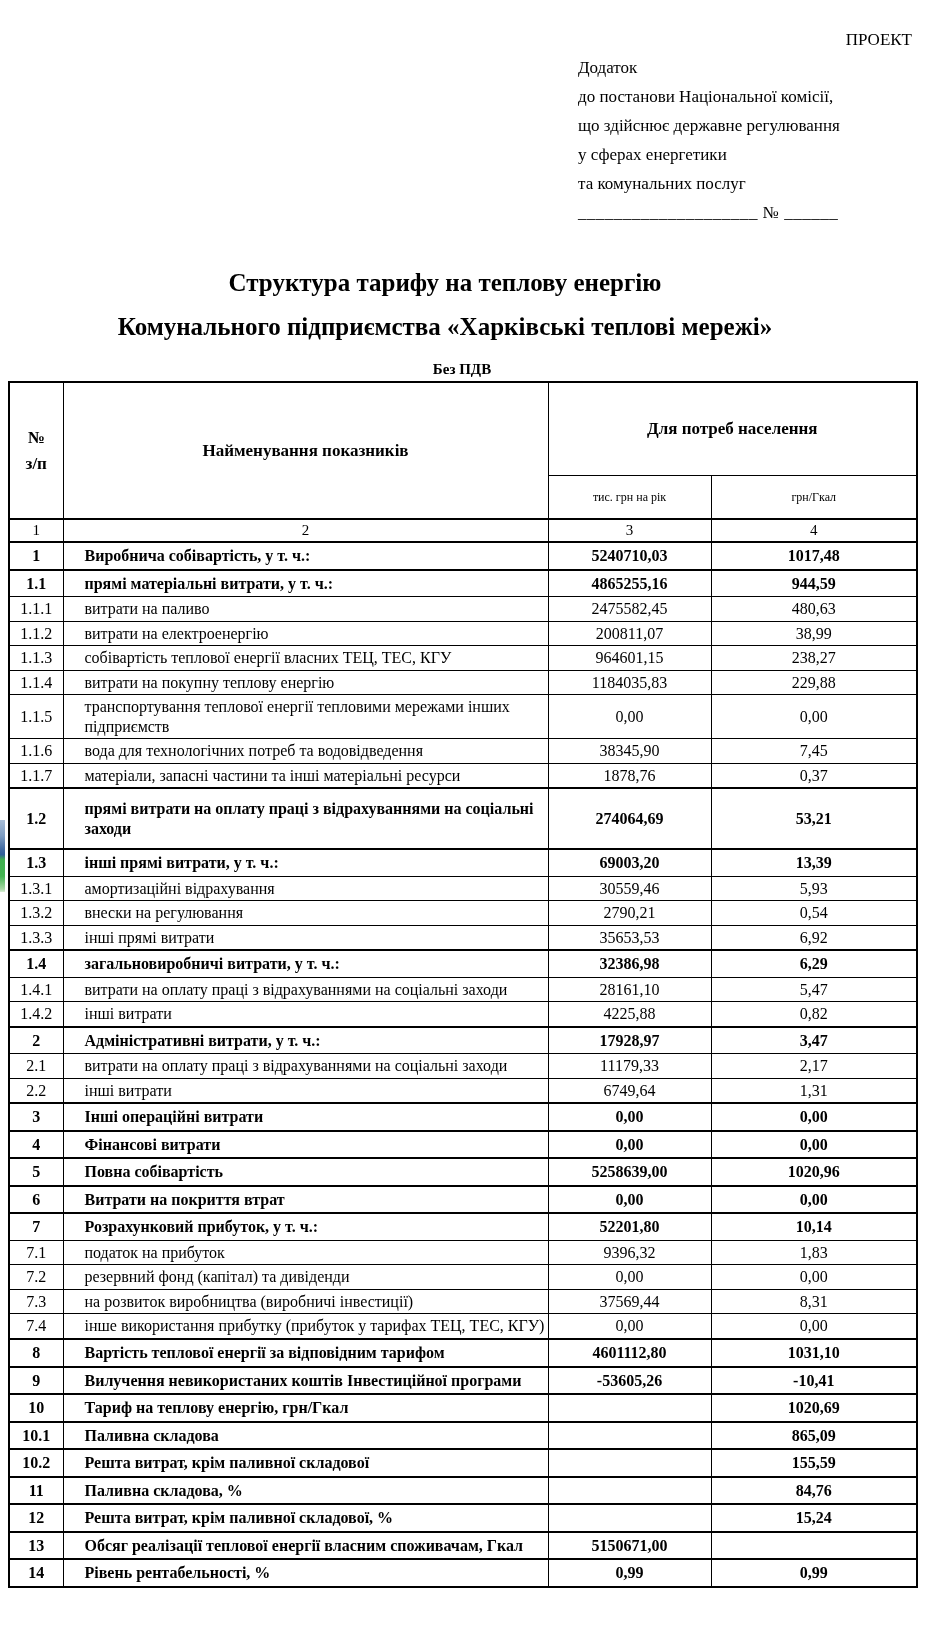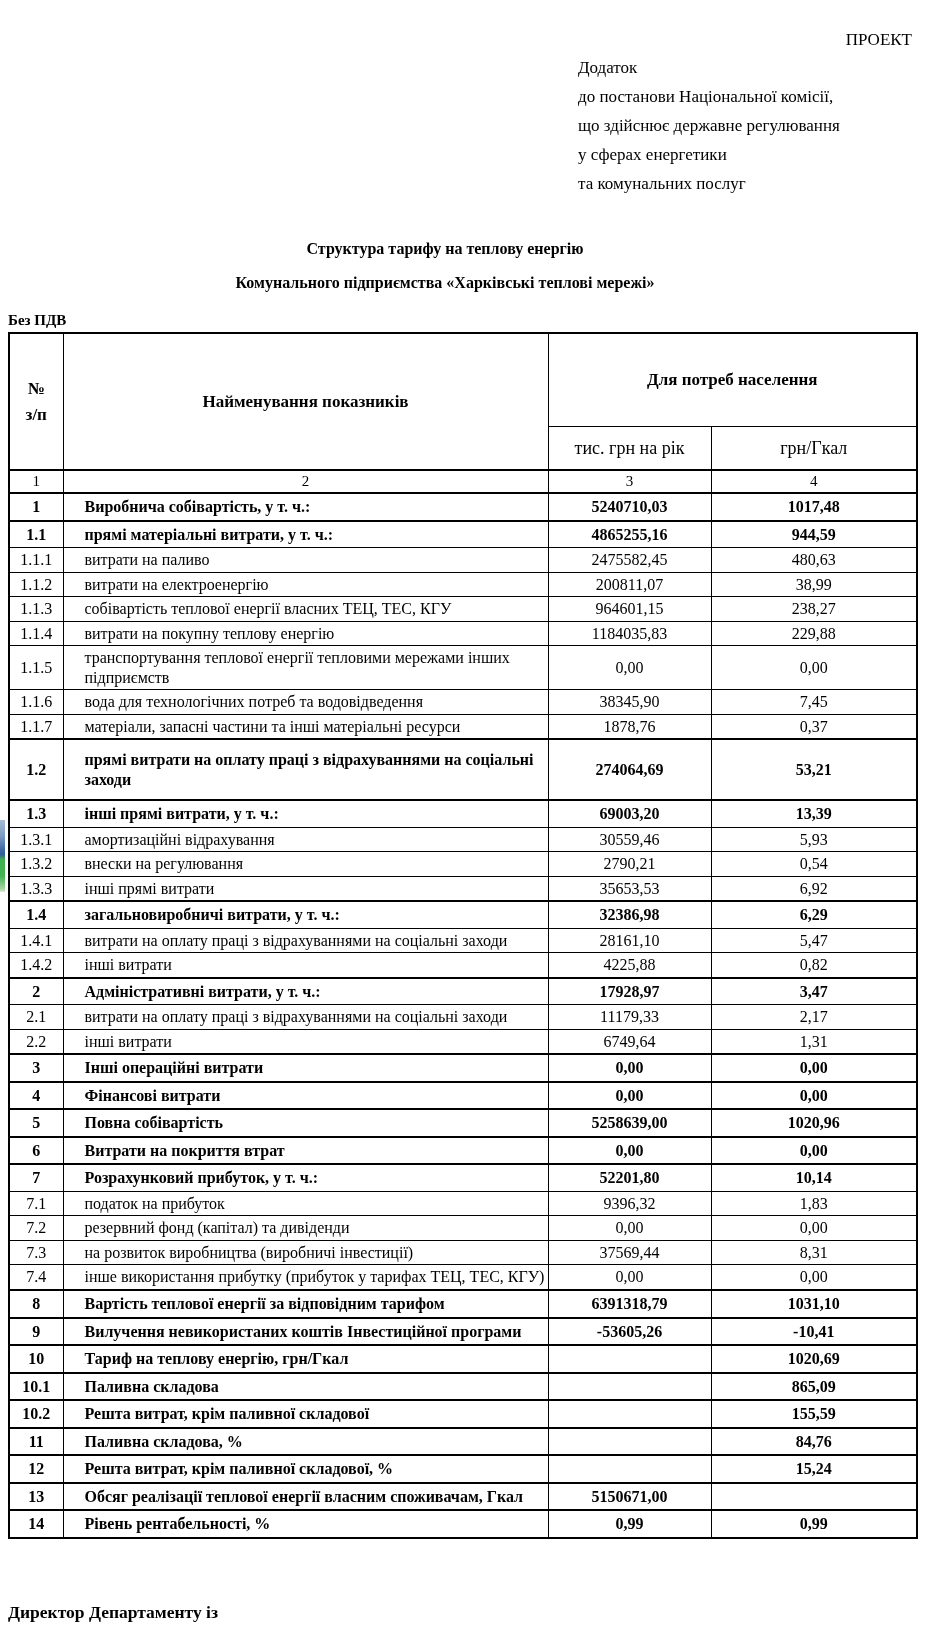--- a/index.html
+++ b/index.html
@@ -26,46 +26,46 @@
     font-size: 17px;
     line-height: 29px;
     width: 340px;
   }
   .annex .number-line { letter-spacing: 0.5px; }
   .doc-title {
     margin-top: 42px;
     width: 890px;
     text-align: center;
     font-weight: bold;
-    font-size: 16px;
+    font-size: 25px;
   }
   .doc-title .t2 { margin-top: 16px; }
   .vat-note {
     width: 908px; margin: 20px 0 3px 8px;
-    text-align: left; font-weight: bold; font-size: 15px;
+    text-align: center; font-weight: bold; font-size: 15px;
   }
   table.tariff {
     border-collapse: collapse;
     margin-left: 8px;
     width: 908px;
     border: 2px solid #000;
     table-layout: fixed;
   }
   table.tariff th, table.tariff td {
     border: 1px solid #000;
     vertical-align: middle;
     overflow: hidden;
   }
   col.c-num  { width: 54px; }
   col.c-name { width: 485px; }
   col.c-v1   { width: 163px; }
   col.c-v2   { width: 206px; }
   thead th { font-weight: bold; font-size: 17px; text-align: center; }
   thead tr.h-main th { height: 90px; }
-  thead tr.h-sub th { height: 40px; font-weight: normal; font-size: 18px; text-align: center; }
+  thead tr.h-sub th { height: 40px; font-weight: normal; font-size: 12px; text-align: center; }
   thead tr.h-idx th { height: 19px; font-weight: normal; font-size: 15px; border-top: 2px solid #000; }
   th.col-num { white-space: pre-line; line-height: 26px; }
   tbody td { font-size: 16px; padding: 2px 3px; line-height: 1.22; }
   tbody td.num { text-align: center; }
   tbody td.name { text-align: left; padding-left: 21px; }
   tbody td.val { text-align: center; }
   tbody tr.bold td { font-weight: bold; padding-top: 3px; padding-bottom: 3px; }
   tbody tr.section td { border-top: 2px solid #000; }
   tbody tr.tall td { padding-top: 10px; padding-bottom: 10px; }
   .footer {
@@ -82,20 +82,21 @@
 <div class="edge-artifact"></div>
 
 <div class="proekt">ПРОЕКТ</div>
 
 <div class="annex">
   <div>Додаток</div>
   <div>до постанови Національної комісії,</div>
   <div>що здійснює державне регулювання</div>
   <div>у сферах енергетики</div>
   <div>та комунальних послуг</div>
+  <div class="number-line">____________________ № ______</div>
 </div>
 
 <div class="doc-title">
   <div class="t1">Структура тарифу на теплову енергію</div>
   <div class="t2">Комунального підприємства «Харківські теплові мережі»</div>
 </div>
 
 <div class="vat-note">Без ПДВ</div>
 
 <table class="tariff">
@@ -294,21 +295,21 @@
       </tr>
       <tr>
         <td class="num">7.4</td>
         <td class="name">інше використання прибутку (прибуток у тарифах ТЕЦ, ТЕС, КГУ)</td>
         <td class="val">0,00</td>
         <td class="val">0,00</td>
       </tr>
       <tr class="bold section">
         <td class="num">8</td>
         <td class="name">Вартість  теплової енергії за відповідним тарифом</td>
-        <td class="val">6391318,79</td>
+        <td class="val">4601112,80</td>
         <td class="val">1031,10</td>
       </tr>
       <tr class="bold section">
         <td class="num">9</td>
         <td class="name">Вилучення невикористаних коштів Інвестиційної програми</td>
         <td class="val">-53605,26</td>
         <td class="val">-10,41</td>
       </tr>
       <tr class="bold section">
         <td class="num">10</td>

